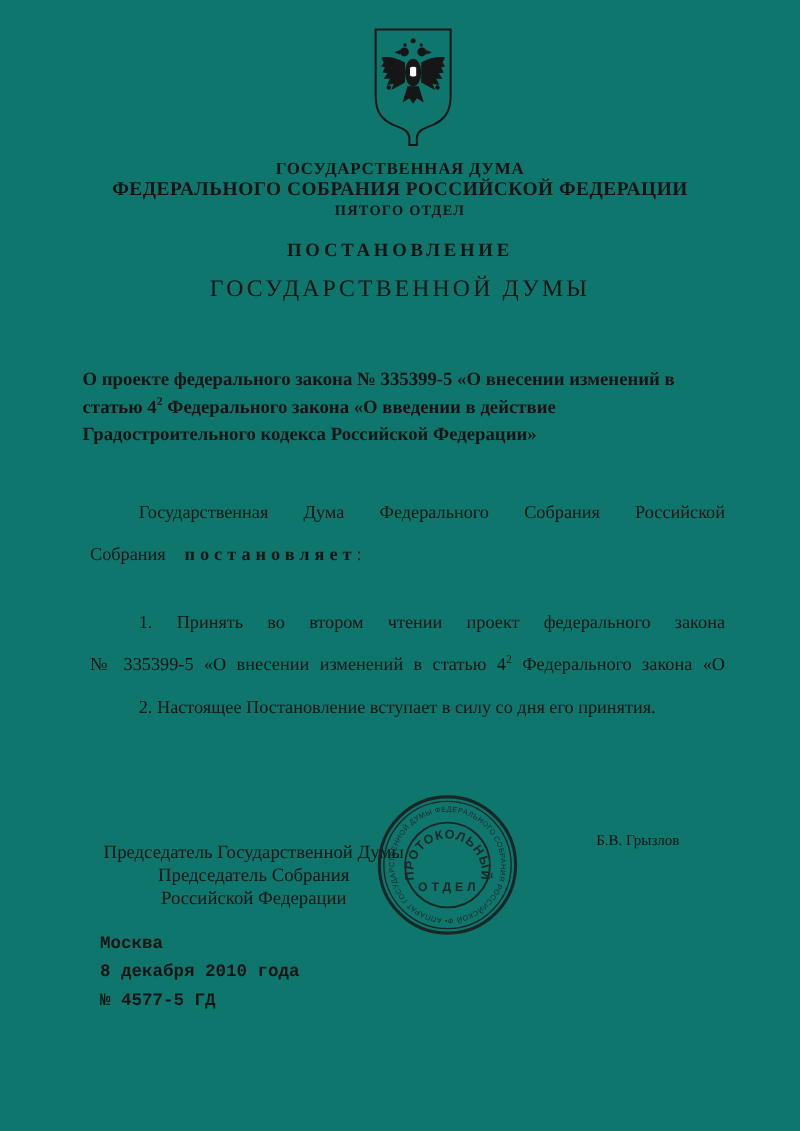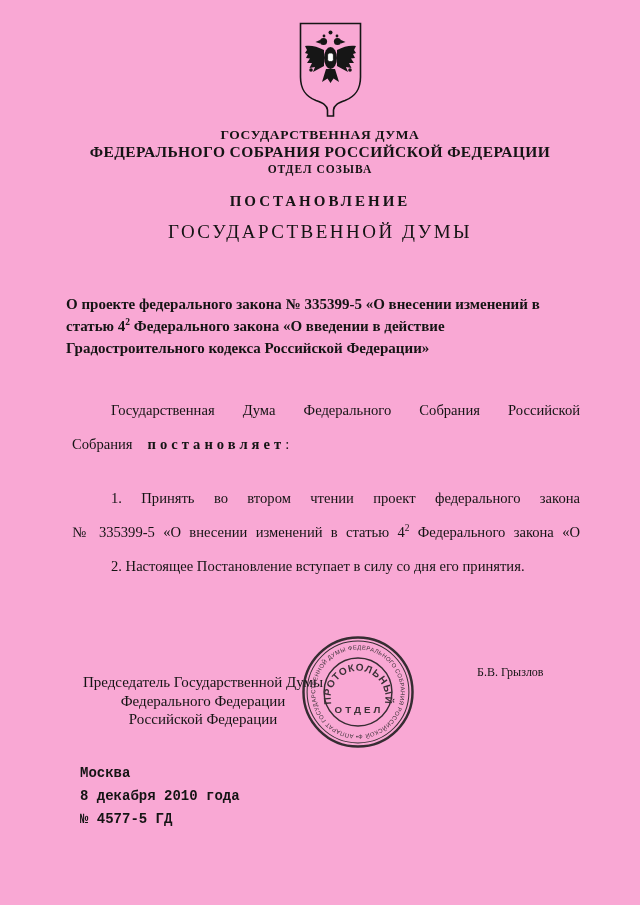--- a/index.html
+++ b/index.html
@@ -1,19 +1,19 @@
 <!DOCTYPE html>
 <html><head>
 <meta charset="utf-8">
 <style>
   html, body { margin: 0; padding: 0; background: #ffffff; }
   .page {
     position: relative;
     width: 640px; height: 905px;
-    background: #f9a8d4;
+    background: #0f766e;
     color: #141414;
     font-family: "Liberation Serif", "DejaVu Serif", serif;
     overflow: hidden;
   }
 
   
   .coat { position: absolute; left: 297px; top: 20px; width: 67px; height: 100px; }
 
   
   .org-header { position: absolute; left: 0; top: 127px; width: 640px; text-align: center; font-weight: bold; }
@@ -44,21 +44,21 @@
   
   .sig { position: absolute; left: 72px; top: 673px; width: 262px; text-align: center;
          font-size: 15px; line-height: 18.5px; }
   .sig-name { position: absolute; left: 477px; top: 665px; font-size: 12px; }
 
   
   .stamp { position: absolute; left: 286px; top: 620px; width: 144px; height: 144px; }
   .stamp text { font-family: "Liberation Sans", "DejaVu Sans", sans-serif; fill: #1f1f1f; }
 
   
-  .footer { position: absolute; left: 80px; top: 762px;
+  .footer { position: absolute; left: 80px; top: 744px;
             font-family: "Liberation Mono", "DejaVu Sans Mono", monospace;
             font-weight: bold; font-size: 14px; line-height: 23px; }
 </style>
 </head>
 <body>
 
 <div class="page">
 
   <div class="coat">
     <svg viewBox="0 0 67 99" width="67" height="99">
@@ -78,21 +78,21 @@
         <circle cx="14" cy="50" r="1.8"></circle>
         <circle cx="53" cy="50" r="1.8"></circle>
         <rect x="30.6" y="33" width="5.8" height="8.6" rx="2" fill="#ffffff" stroke="#161616" stroke-width="0.8"></rect>
       </g>
     </svg>
   </div>
 
   <div class="org-header">
     <div class="org-line1">ГОСУДАРСТВЕННАЯ ДУМА</div>
     <div class="org-line2">ФЕДЕРАЛЬНОГО СОБРАНИЯ РОССИЙСКОЙ ФЕДЕРАЦИИ</div>
-    <div class="org-line3">ОТДЕЛ СОЗЫВА</div>
+    <div class="org-line3">ПЯТОГО ОТДЕЛ</div>
   </div>
 
   <div class="doc-type">
     <div class="doc-type-main">ПОСТАНОВЛЕНИЕ</div>
     <div class="doc-type-sub">ГОСУДАРСТВЕННОЙ ДУМЫ</div>
   </div>
 
   <div class="subject">
     <div>О проекте федерального закона № 335399-5 «О внесении изменений в</div>
     <div><span>статью 4</span><span class="sup">2</span><span> Федерального закона «О введении в действие</span></div>
@@ -102,21 +102,21 @@
   <div class="body-text">
     <div class="bline jfull indent">Государственная Дума Федерального Собрания Российской</div>
     <div class="bline"><span>Собрания</span><span class="spaced">постановляет</span><span>:</span></div>
     <div class="bline jfull indent mt">1. Принять во втором чтении проект федерального закона</div>
     <div class="bline jfull"><span>№ 335399-5 «О внесении изменений в статью 4</span><span class="sup">2</span><span> Федерального закона «О</span></div>
     <div class="bline indent">2. Настоящее Постановление вступает в силу со дня его принятия.</div>
   </div>
 
   <div class="sig">
     <div>Председатель Государственной Думы</div>
-    <div>Федерального Федерации</div>
+    <div>Председатель Собрания</div>
     <div>Российской Федерации</div>
   </div>
   <div class="sig-name">Б.В. Грызлов</div>
 
   <div class="stamp">
     <svg viewBox="0 0 140 140" width="144" height="144">
       <g opacity="0.88">
         <circle cx="70" cy="70" r="53" fill="none" stroke="#1c1c1c" stroke-width="2.4"></circle>
         <circle cx="70" cy="70" r="49.5" fill="none" stroke="#1c1c1c" stroke-width="1"></circle>
         <circle cx="70" cy="70" r="33" fill="none" stroke="#1c1c1c" stroke-width="1.4"></circle>

